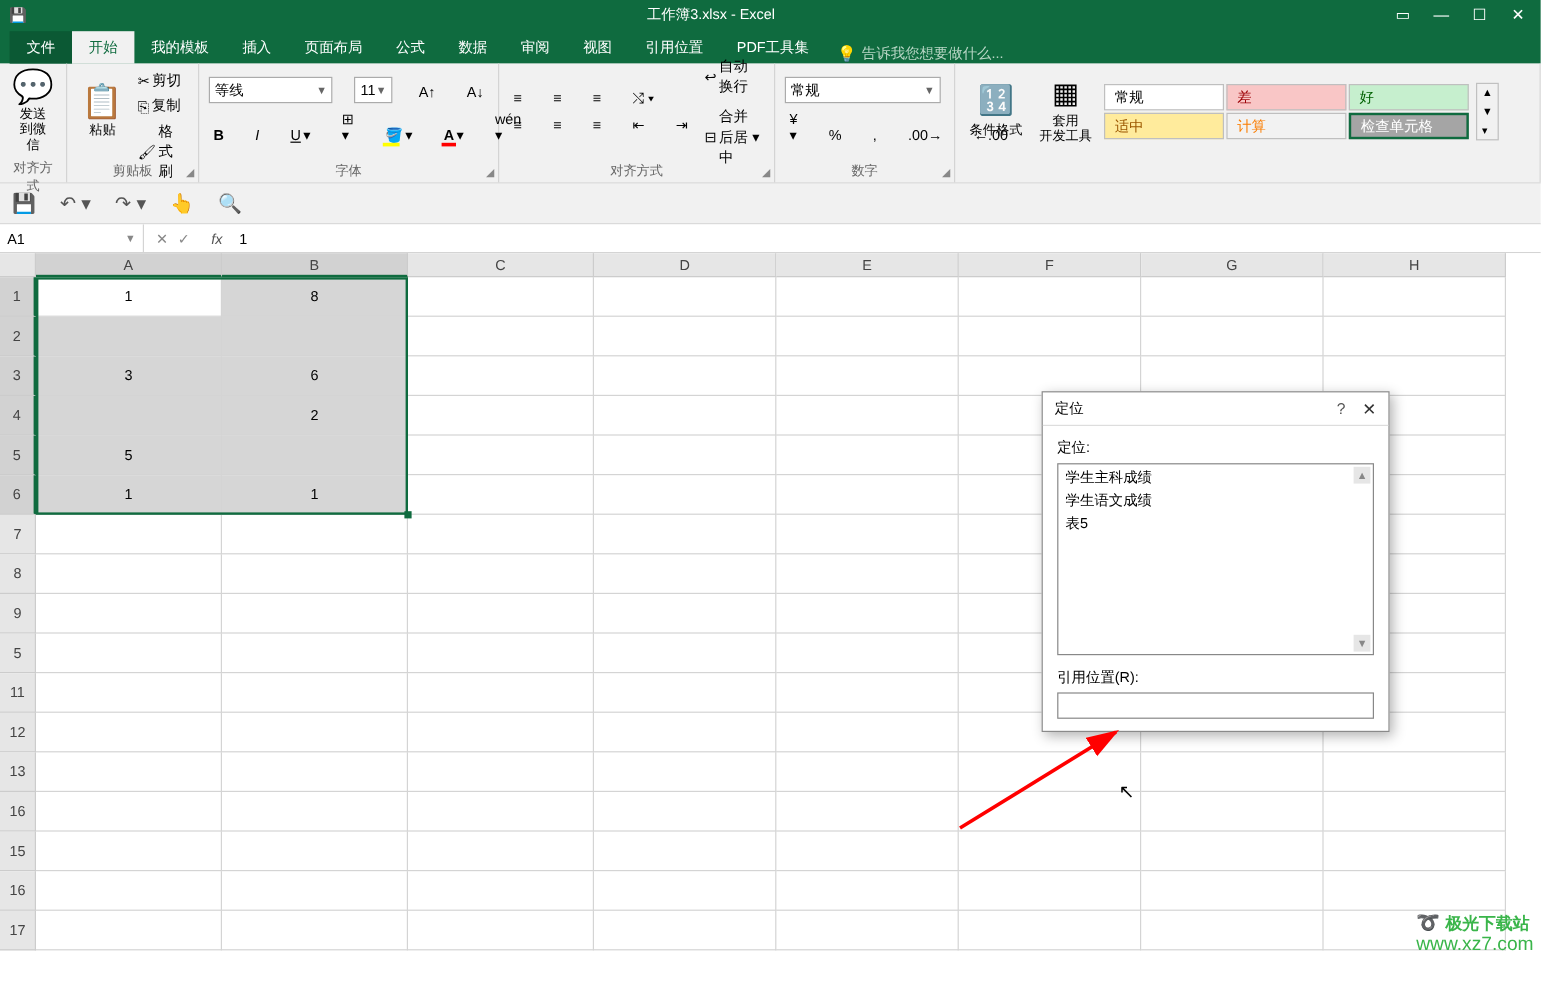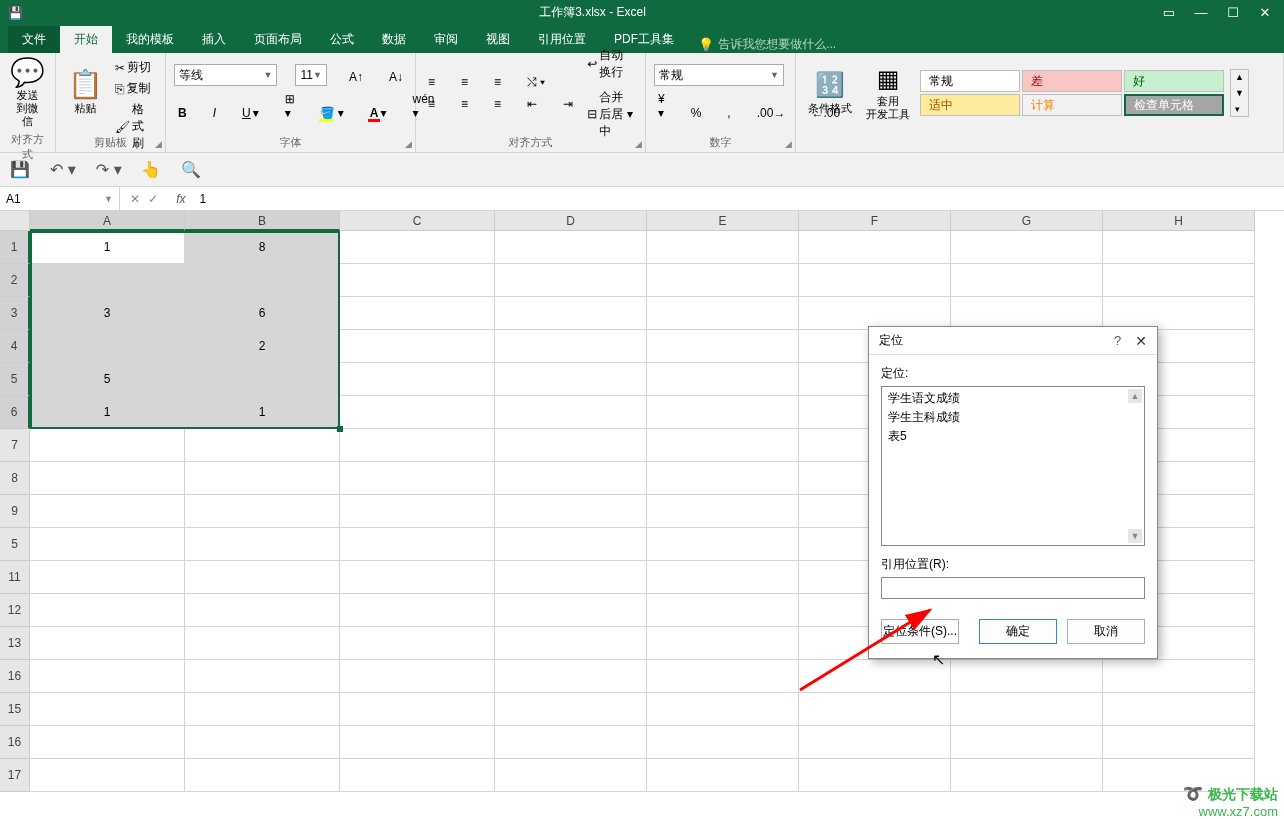--- a/index.html
+++ b/index.html
@@ -83,26 +83,26 @@
 .dlg-list .scroll-arrow { position: absolute; right: 2px; width: 14px; height: 14px; background: #e6e6e6; text-align: center; font-size: 9px; line-height: 14px; color: #888; }
 .dlg-input { width: 100%; border: 1px solid #888; height: 22px; padding: 0 4px; font-size: 12px; }
 .dlg-btns { display: flex; gap: 10px; padding: 10px 12px 14px 12px; justify-content: flex-start; }
 .dlg-btn { border: 1px solid #adadad; background: #fdfdfd; padding: 3px 0; width: 80px; font-size: 12px; cursor: pointer; text-align: center; }
 .dlg-btn.primary { border: 1.5px solid #2a8dd4; }
 
 
 .arrow-svg { position: absolute; pointer-events: none; }
 
 
-.watermark { position: absolute; right: 6px; bottom: 0; text-align: right; }
+.watermark { position: absolute; right: 6px; bottom: 22px; text-align: left; }
 .watermark .logo { font-size: 16px; font-weight: bold; }
 .watermark .logo .g1 { color: #f39800; }
 .watermark .logo .g2 { color: #3ab54a; }
 .watermark .name { color: #3ab54a; font-size: 14px; font-weight: bold; }
-.watermark .url { color: #3ab54a; font-size: 13px; }
+.watermark .url { color: #3ab54a; font-size: 16px; }
 
 
 .cursor { position: absolute; font-size: 16px; color: #000; pointer-events: none; }
 </style>
 </head>
 <body>
 
 <div class="titlebar">
   <div class="app-icons">
     <span>💾</span>
@@ -512,34 +512,28 @@
 <div class="dialog" style="left:868px; top:326px">
   <div class="dlg-title">
     <span>定位</span>
     <span class="spacer"></span>
     <span class="help">?</span>
     <span class="close">✕</span>
   </div>
   <div class="dlg-body">
     <div class="dlg-label">定位:</div>
     <div class="dlg-list">
+      <div class="item">学生主科成绩</div>
       <div class="item">学生语文成绩</div>
-      <div class="item">学生主科成绩</div>
       <div class="item">表5</div>
       <div class="scroll-arrow" style="top:2px">▲</div>
       <div class="scroll-arrow" style="bottom:2px">▼</div>
     </div>
     <div class="dlg-label" style="margin-top:10px">引用位置(R):</div>
     <input class="dlg-input" value="" style="">
-  </div>
-  <div class="dlg-btns">
-    <div class="dlg-btn">定位条件(S)...</div>
-    <div style="flex:1"></div>
-    <div class="dlg-btn primary">确定</div>
-    <div class="dlg-btn">取消</div>
   </div>
 </div>
 
 <svg class="arrow-svg" style="left:790px;top:590px;width:170px;height:110px">
   <defs>
       <marker id="ah" markerWidth="10" markerHeight="10" refX="8" refY="3" orient="auto">
         <path d="M0,0 L0,6 L9,3 z" fill="#ff0000"></path>
       </marker>
     </defs>
   <line x1="10" y1="100" x2="140" y2="20" stroke="#ff0000" stroke-width="3" marker-end="url(#ah)"></line>

